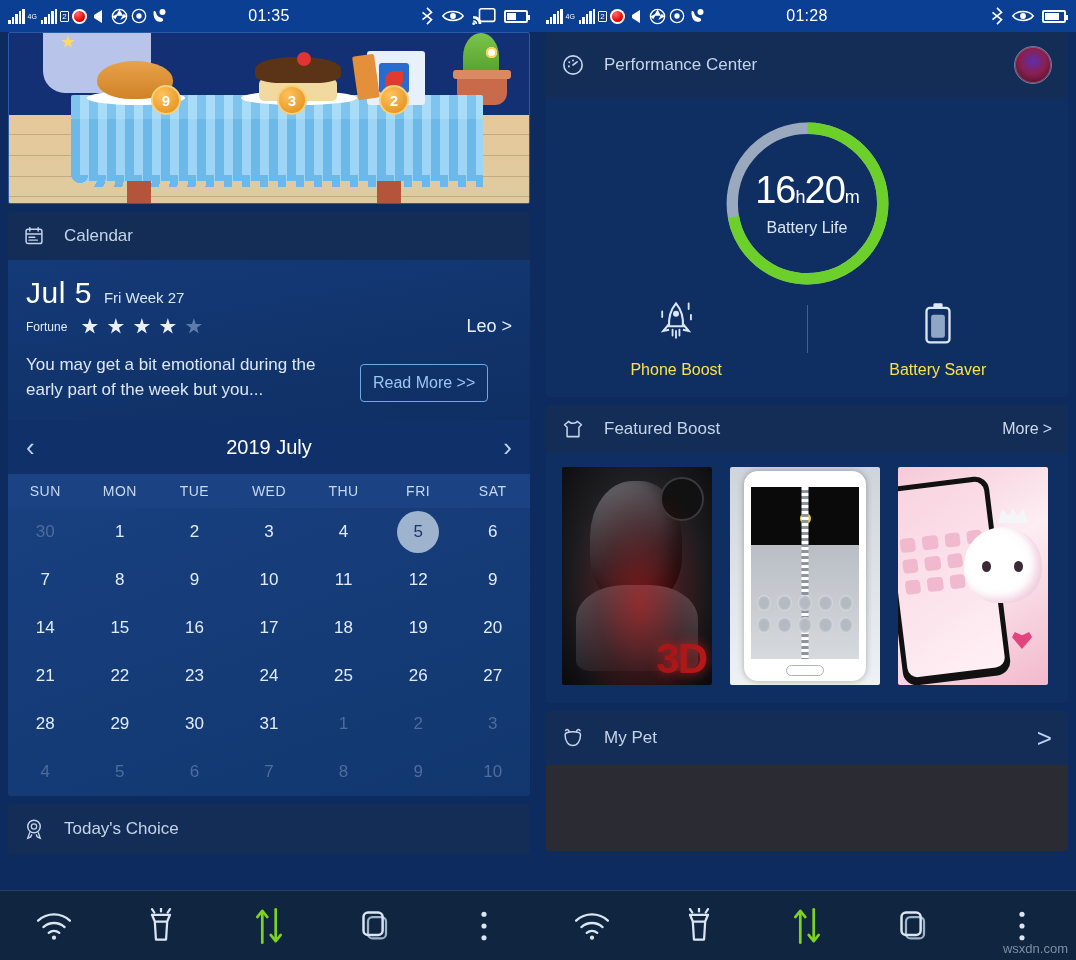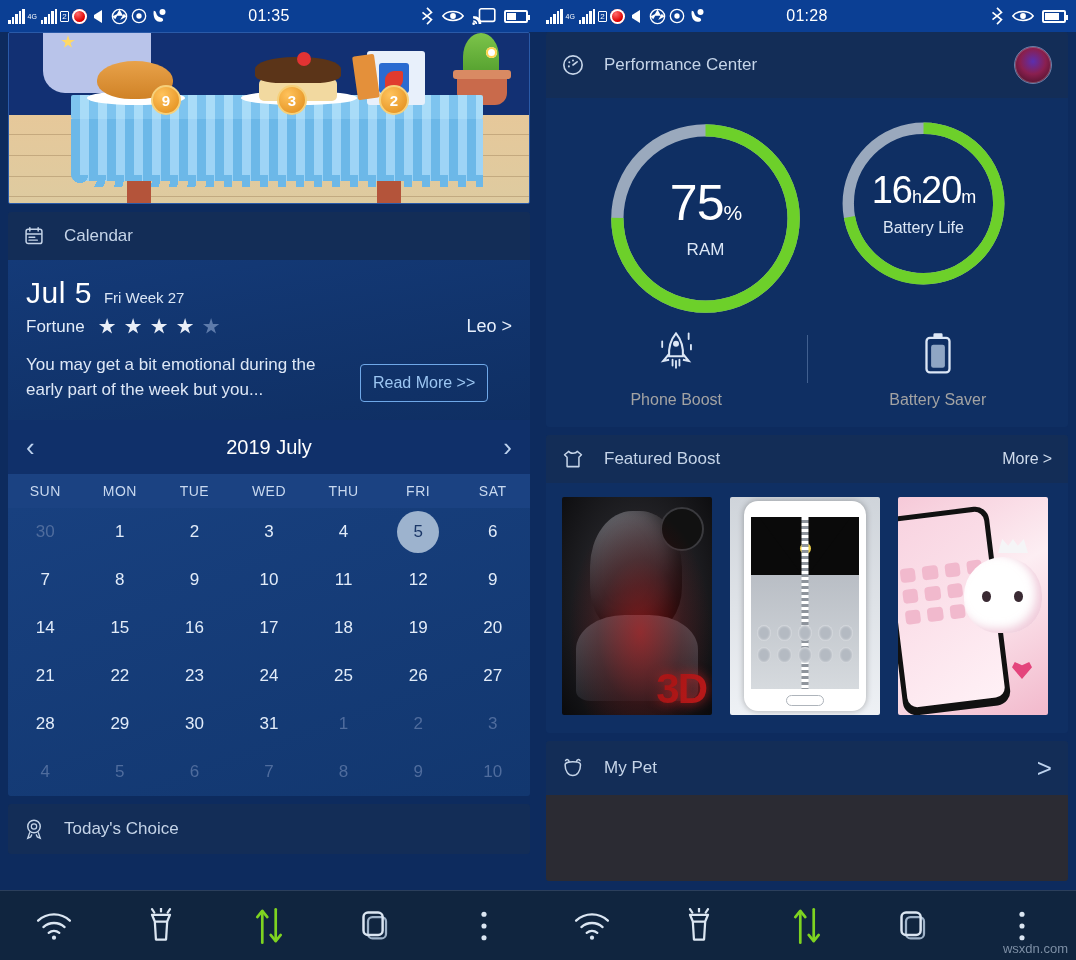--- a/index.html
+++ b/index.html
@@ -92,21 +92,21 @@
           background:#2a6bd0; border-radius:3px; }
   .gift-c { position:absolute; left:18px; top:20px; width:18px; height:18px;
           background:#e03b2e; border-radius:50% 10% 50% 10%; }
 
   
   .fortune { padding:16px 18px 18px; background:linear-gradient(170deg,#143a78,#0f2f63); position:relative; }
   .f-row1 { display:flex; align-items:baseline; gap:12px; }
   .f-date { font-size:30px; color:#fff; font-weight:300; letter-spacing:.5px; }
   .f-week { font-size:15px; color:#dbe6f5; }
   .f-row2 { display:flex; align-items:center; margin-top:6px; }
-  .f-label { font-size:17px; color:#e3ecf8; margin-right:14px; }
+  .f-label { font-size:12px; color:#e3ecf8; margin-right:14px; }
   .stars { display:flex; gap:9px; }
   .star { width:17px; height:17px; background:#e9eef7;
           clip-path:polygon(50% 0,61% 35%,98% 35%,68% 57%,79% 91%,50% 70%,21% 91%,32% 57%,2% 35%,39% 35%); }
   .star.off { background:#5e7bab; }
   .f-sign { margin-left:auto; font-size:18px; color:#e6eefb; display:flex; align-items:center; gap:5px; }
   .f-row3 { display:flex; align-items:flex-end; margin-top:16px; gap:16px; }
   .f-text { font-size:17px; line-height:1.45; color:#dde7f6; max-width:318px; }
   .read-more { border:1px solid #6fa8e8; color:#9cc6f2; font-size:16px;
                padding:9px 12px; border-radius:4px; white-space:nowrap; }
 
@@ -135,21 +135,21 @@
   .g-center { position:absolute; text-align:center; color:#fff; }
   .g-val { font-size:50px; font-weight:300; line-height:1; letter-spacing:-1px; }
   .g-val .unit { font-size:21px; font-weight:400; }
   .gauge.small .g-val { font-size:38px; }
   .gauge.small .g-val .unit { font-size:18px; }
   .g-lbl { font-size:17px; color:#dce7f6; margin-top:12px; }
   .gauge.small .g-lbl { font-size:16px; margin-top:10px; }
 
   .actions { display:flex; align-items:stretch; padding:6px 0 18px; }
   .action { flex:1; display:flex; flex-direction:column; align-items:center; gap:14px; }
-  .action-lbl { font-size:16px; color:#a3a3a3; }
+  .action-lbl { font-size:16px; color:#fde047; }
   .act-div { width:1px; background:rgba(160,190,230,.35); margin:4px 0 26px; }
 
   
   .themes { display:flex; gap:18px; padding:14px 16px 18px; }
   .theme { width:150px; height:218px; border-radius:2px; overflow:hidden; position:relative; }
   .th1 { background:radial-gradient(ellipse at 50% 45%, #4a4a4e 0%, #222226 45%, #0a0a0c 100%); }
   .th1::after{ content:''; position:absolute; inset:0;
                background:radial-gradient(ellipse at 52% 62%, rgba(200,20,20,.55) 0%, rgba(120,8,8,.25) 38%, transparent 65%); }
   .th1-head { position:absolute; left:28px; top:14px; width:92px; height:122px;
               background:linear-gradient(160deg,#6a6a70,#2b2b30 60%,#141416);
@@ -478,30 +478,20 @@
         <path d="M12 12 L16.5 8.5" stroke="#c5d4e8" stroke-width="1.8" stroke-linecap="round"></path>
         <circle cx="8" cy="9" r="1.1" fill="#c5d4e8"></circle>
           <circle cx="12" cy="7" r="1.1" fill="#c5d4e8"></circle>
         <circle cx="7.5" cy="13.5" r="1.1" fill="#c5d4e8"></circle>
       </svg>
       <span class="ttl">Performance Center</span>
       <span style="width:38px;height:38px;border-radius:50%;background:radial-gradient(circle at 50% 40%, #5b2fb0 0%, #8a1f4f 45%, #3a0d1e 100%);border:1px solid #6b7fa8;box-shadow:0 0 0 1px rgba(255,255,255,.2) inset;"></span>
     </div>
 
     <div class="gauges">
-      <div class="gauge">
-        <svg width="205" height="205" viewBox="0 0 100 100">
-          <circle cx="50" cy="50" r="43" fill="none" stroke="#9aa9bd" stroke-width="6"></circle>
-          <circle id="ram-arc" cx="50" cy="50" r="43" fill="none" stroke="#6dd02a" stroke-width="6" stroke-linecap="butt" transform="rotate(-90 50 50)" stroke-dasharray="202.63 270.18"></circle>
-        </svg>
-        <div class="g-center">
-          <div class="g-val"><span>75</span><span class="unit">%</span></div>
-          <div class="g-lbl">RAM</div>
-        </div>
-      </div>
 
       <div class="gauge small">
         <svg width="175" height="175" viewBox="0 0 100 100">
           <circle cx="50" cy="50" r="43" fill="none" stroke="#9aa9bd" stroke-width="6.5"></circle>
           <circle id="bat-arc" cx="50" cy="50" r="43" fill="none" stroke="#6dd02a" stroke-width="6.5" stroke-linecap="butt" transform="rotate(-90 50 50)" stroke-dasharray="194.53 270.18"></circle>
         </svg>
         <div class="g-center">
           <div class="g-val"><span>16</span><span class="unit">h</span><span>20</span><span class="unit">m</span></div>
           <div class="g-lbl">Battery Life</div>
         </div>

